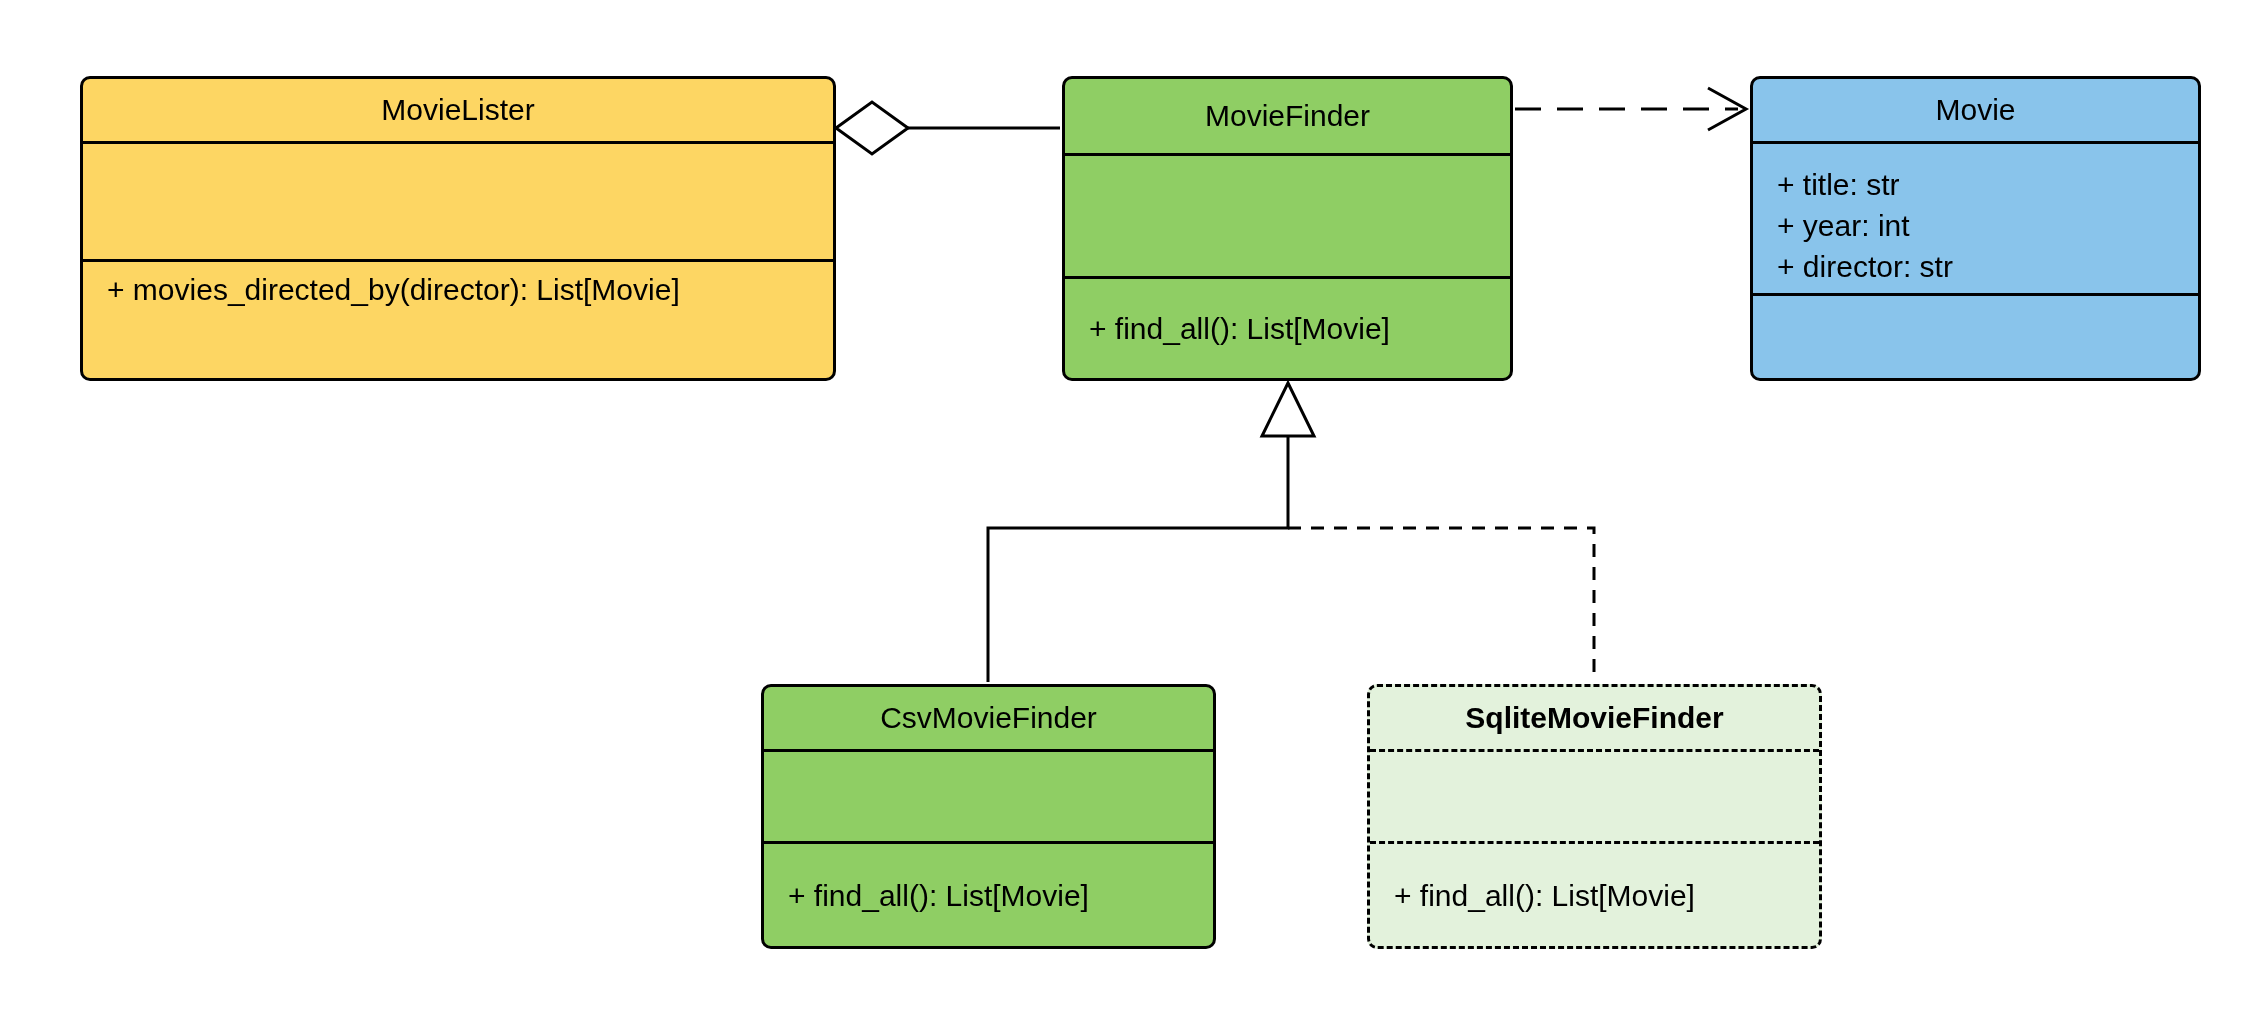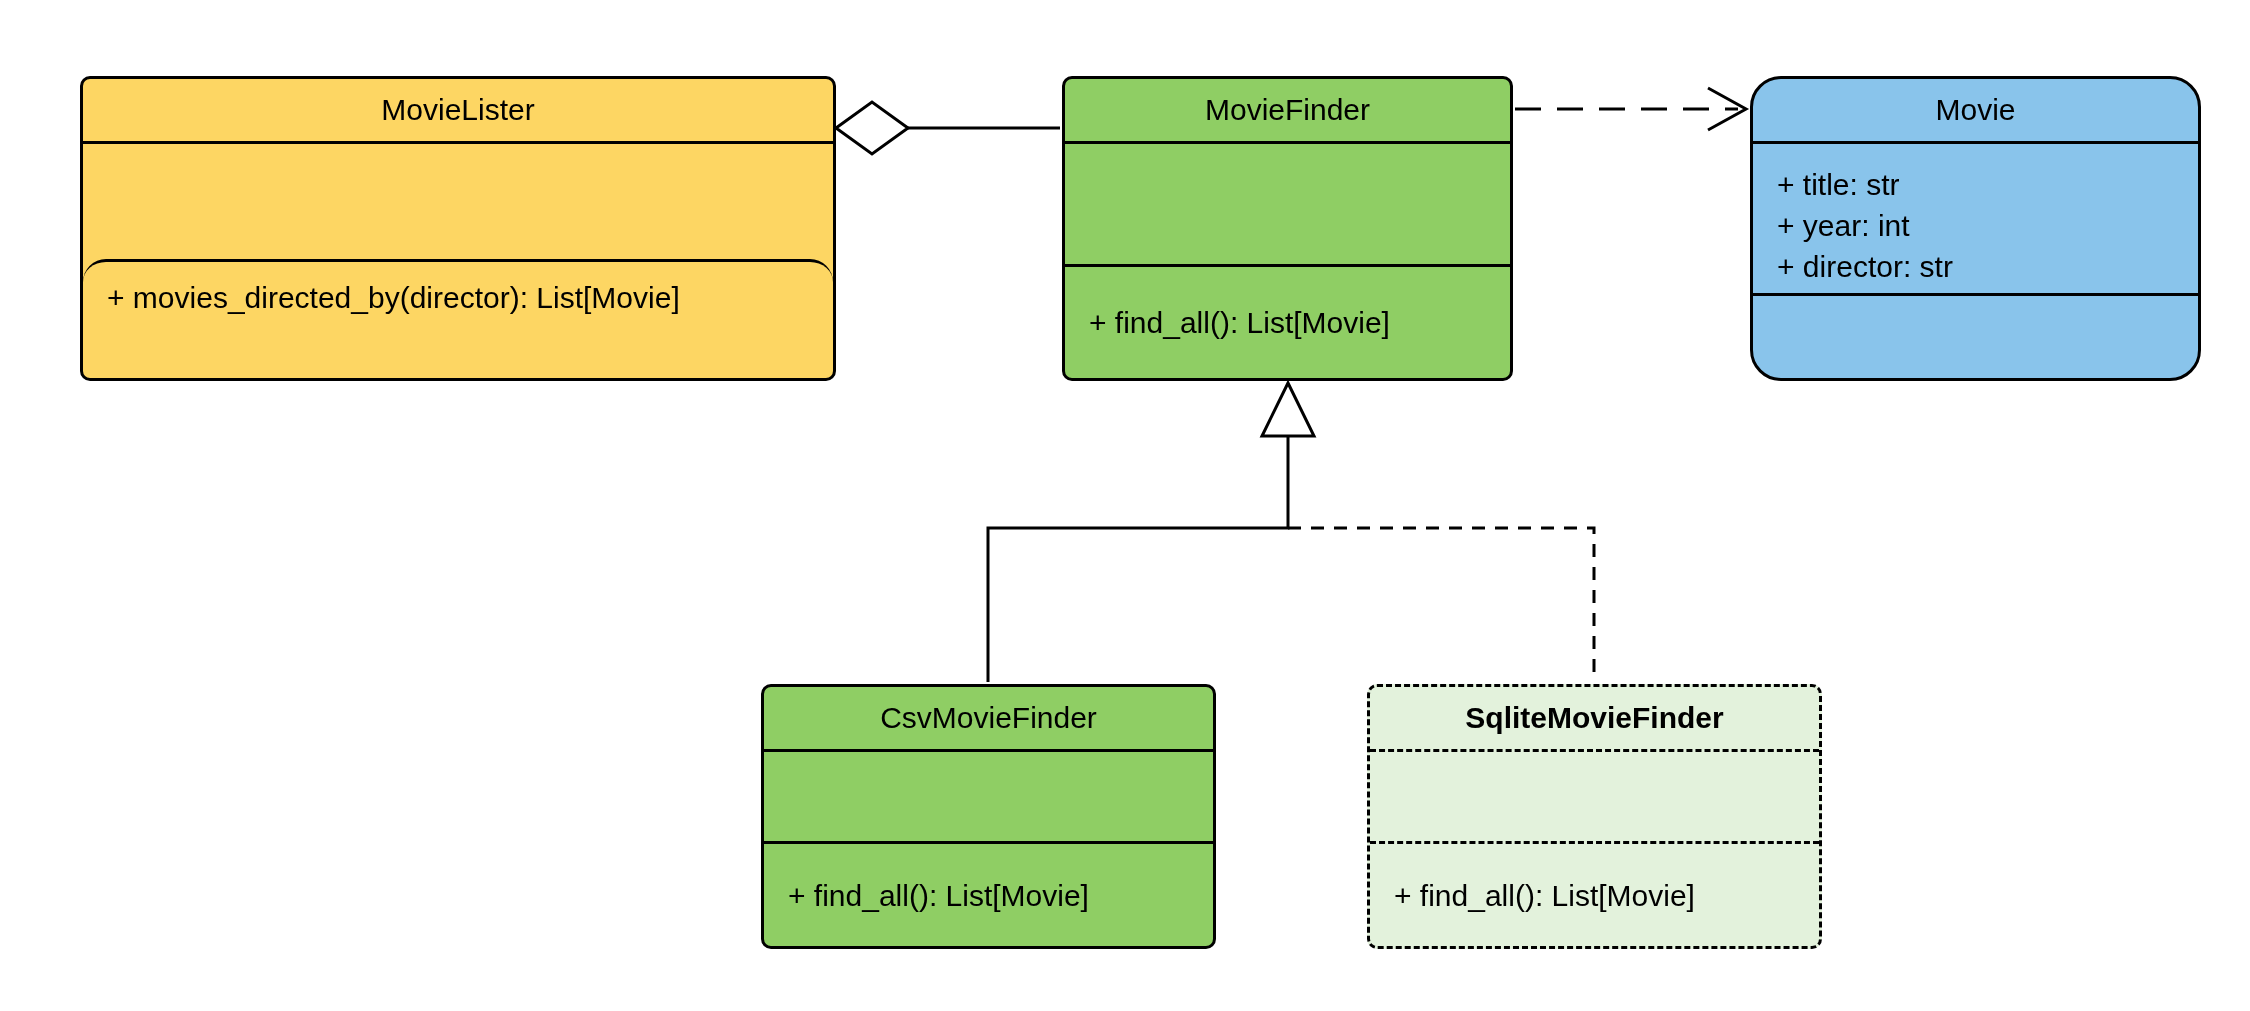--- a/index.html
+++ b/index.html
@@ -55,21 +55,21 @@
   .member-line {
     padding-left: 24px;
     line-height: 41px;
     white-space: nowrap;
   }
   .center-v {
     display: flex;
     flex-direction: column;
     justify-content: center;
   }
-  .pt10 { padding-top: 15px; border-radius: 23px; }
+  .pt10 { padding-top: 7px; }
   .pt8  { padding-top: 20px; }
 </style>
 </head>
 <body>
 
 <div class="canvas">
 
   <svg class="connectors" viewBox="0 0 2250 1011">
 
     <g>
@@ -94,28 +94,28 @@
 
   <div class="uml-class" style="left: 80px; top: 76px; width: 756px; height: 305px; background-color: rgb(253, 214, 99);">
     <div class="title-row" style="height:62px;">MovieLister</div>
     <div class="section" style="height:118px;"></div>
     <div class="section grow pt10">
       <div class="member-line">+ movies_directed_by(director): List[Movie]</div>
     </div>
   </div>
 
   <div class="uml-class" style="left: 1062px; top: 76px; width: 451px; height: 305px; background-color: rgb(143, 206, 100);">
-    <div class="title-row" style="height:62px;">MovieFinder</div>
+    <div class="title-row" style="height:74px;">MovieFinder</div>
     <div class="section" style="height:123px;"></div>
     <div class="section grow center-v">
       <div class="member-line">+ find_all(): List[Movie]</div>
     </div>
   </div>
 
-  <div class="uml-class" style="left: 1750px; top: 76px; width: 451px; height: 305px; background-color: rgb(137, 196, 235); border-radius: 31px;">
+  <div class="uml-class" style="left: 1750px; top: 76px; width: 451px; height: 305px; background-color: rgb(137, 196, 235);">
     <div class="title-row" style="height:62px;">Movie</div>
     <div class="section pt8" style="height:152px;">
       <div class="member-line">+ title: str</div>
       <div class="member-line">+ year: int</div>
       <div class="member-line">+ director: str</div>
     </div>
     <div class="section grow"></div>
   </div>
 
   <div class="uml-class" style="left: 761px; top: 684px; width: 455px; height: 265px; background-color: rgb(143, 206, 100);">

